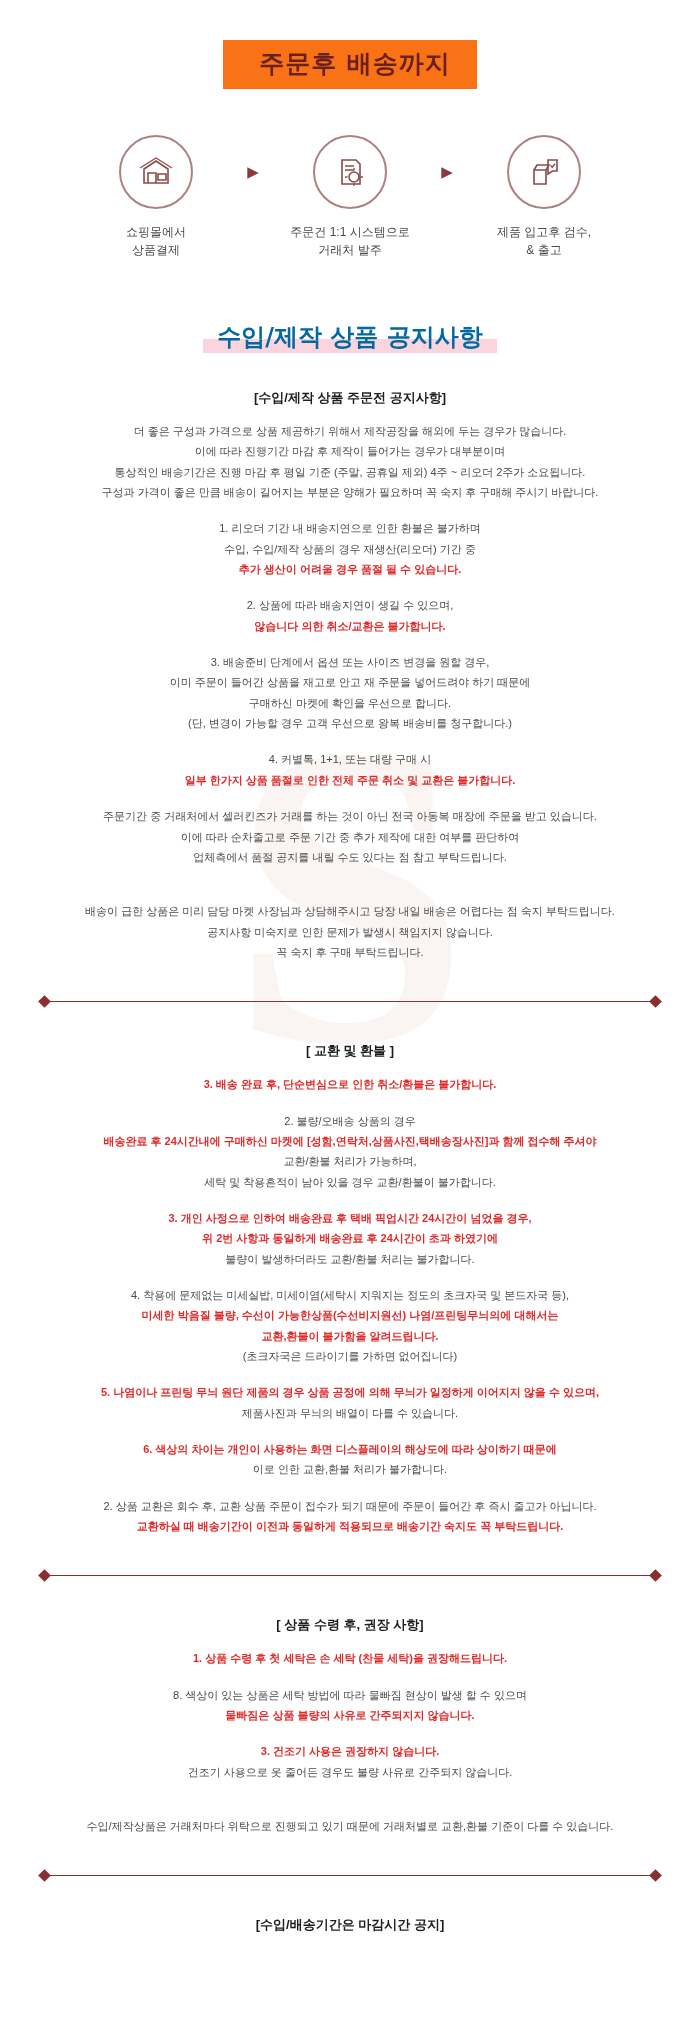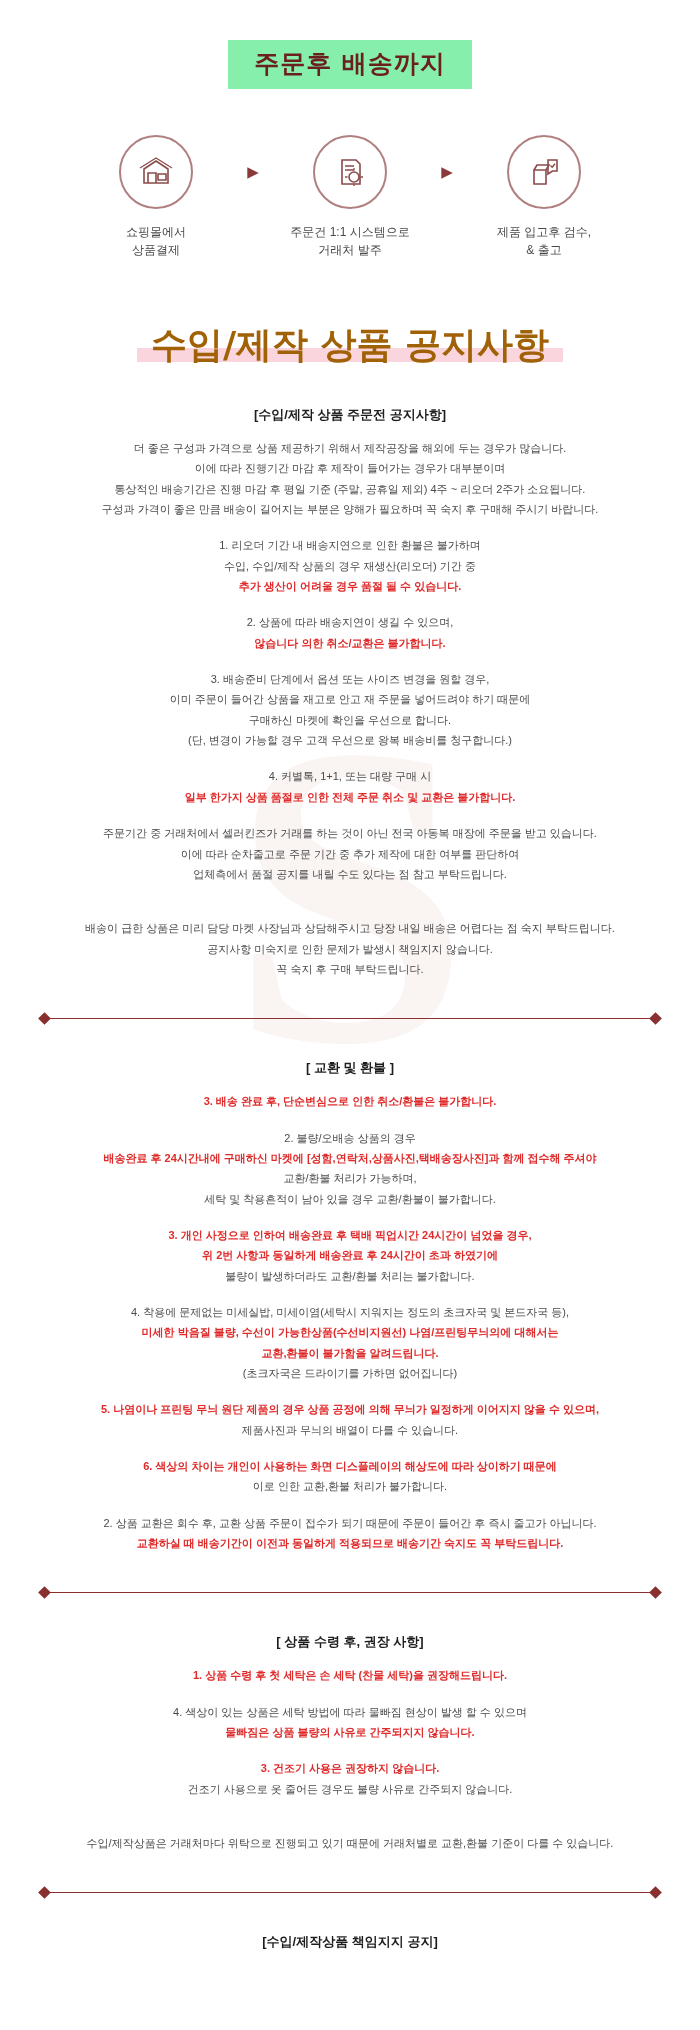--- a/index.html
+++ b/index.html
@@ -37,22 +37,22 @@
   }
   .content { position: relative; z-index: 2; }
 
   
   .top-banner-wrap {
     text-align: center;
     padding-top: 40px;
   }
   .top-banner {
     display: inline-block;
-    background: #86efac;
-    padding: 7px 26px 9px 26px;
+    background: #f97316;
+    padding: 7px 26px 9px 36px;
     position: relative;
   }
   .top-banner-text {
     font-size: 25px;
     font-weight: bold;
     color: #6b2020;
     letter-spacing: 1px;
     font-family: "DejaVu Sans", sans-serif;
   }
 
@@ -98,23 +98,23 @@
   }
 
   
   .section-title-wrap {
     margin-top: 62px;
     text-align: center;
   }
   .section-title {
     display: inline-block;
     position: relative;
-    font-size: 36px;
+    font-size: 24px;
     font-weight: bold;
-    color: #a16207;
+    color: #0369a1;
     font-family: "DejaVu Sans", sans-serif;
     padding: 0 10px;
     letter-spacing: 0px;
   }
   .section-title .hl {
     position: absolute;
     left: -4px; right: -4px;
     top: 55%;
     height: 14px;
     background: #fbd5dd;
@@ -284,32 +284,32 @@
     <div class="divider">
       <div class="line"></div>
       <div class="dot l"></div>
       <div class="dot r"></div>
     </div>
 
     <div class="block">
       <h3>[ 상품 수령 후, 권장 사항]</h3>
       <div id="care-items">
           <p class="para"><span class="red">1. 상품 수령 후 첫 세탁은 손 세탁 (찬물 세탁)을 권장해드립니다.</span></p>
-          <p class="para"><span>4. 색상이 있는 상품은 세탁 방법에 따라 물빠짐 현상이 발생 할 수 있으며</span><br><span class="red">물빠짐은 상품 불량의 사유로 간주되지지 않습니다.</span></p>
+          <p class="para"><span>8. 색상이 있는 상품은 세탁 방법에 따라 물빠짐 현상이 발생 할 수 있으며</span><br><span class="red">물빠짐은 상품 불량의 사유로 간주되지지 않습니다.</span></p>
           <p class="para"><span class="red">3. 건조기 사용은 권장하지 않습니다.</span><br><span>건조기 사용으로 옷 줄어든 경우도 불량 사유로 간주되지 않습니다.</span></p>
         </div>
       <div class="spacer-18"></div>
       <p class="para">수입/제작상품은 거래처마다 위탁으로 진행되고 있기 때문에 거래처별로 교환,환불 기준이 다를 수 있습니다.</p>
     </div>
 
     <div class="divider">
       <div class="line"></div>
       <div class="dot l"></div>
       <div class="dot r"></div>
     </div>
 
     <div class="block">
-      <h3>[수입/제작상품 책임지지 공지]</h3>
+      <h3>[수입/배송기간은 마감시간 공지]</h3>
 
     </div>
 
   </div>
 </div>
 
 </body></html>

